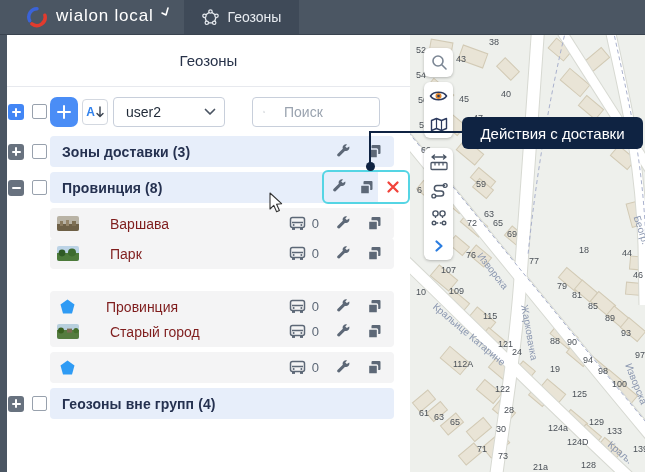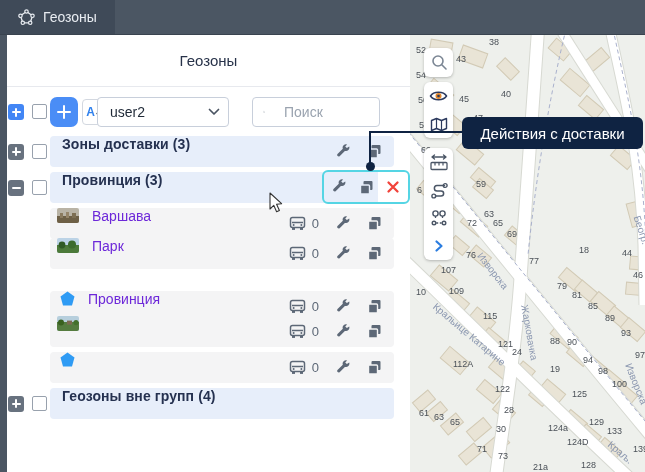--- a/index.html
+++ b/index.html
@@ -43,40 +43,40 @@
   .tb-expand{position:absolute;left:1px;top:17px}
   .tb-cb{position:absolute;left:25px;top:17px}
   .add-btn{position:absolute;left:43px;top:10px;width:28px;height:30px;border:none;border-radius:7px;
     background:#4a8df6;cursor:pointer}
   .add-btn i{position:absolute;background:#fff;border-radius:1px}
   .add-btn .h{left:7px;top:14px;width:14px;height:2.4px}
   .add-btn .v{left:12.8px;top:8px;width:2.4px;height:14px}
   .sort-btn{position:absolute;left:75px;top:12px;width:26px;height:26px;border:1px solid #d3d8e0;border-radius:4px;
     background:#fff;cursor:pointer;display:flex;align-items:center;justify-content:center;gap:1px}
   .sort-a{color:#2f80ed;font-size:12px;font-weight:bold}
-  .select{position:absolute;left:90px;top:10px;width:132px;height:30px;border:1px solid #c8cfdb;border-radius:4px;
+  .select{position:absolute;left:106px;top:10px;width:112px;height:30px;border:1px solid #c8cfdb;border-radius:4px;
     background:#fff;display:flex;align-items:center;padding:0 8px 0 12px;cursor:pointer}
   .select-value{font-size:14px;color:#1f2937;flex:1}
   .search{position:absolute;left:245px;top:10px;width:128px;height:30px;border:1px solid #c8cfdb;border-radius:4px;
     background:#fff;display:flex;align-items:center;gap:19px;padding:0 10px}
   .search input{border:none;outline:none;width:85px;font-size:14px;font-family:"Liberation Sans",sans-serif;color:#333}
   .search input::placeholder{color:#9aa3af}
 
   
   .row{position:absolute;left:0;width:100%;height:31px;display:flex;align-items:center}
   .row .sq{margin-left:1px}
   .row .cb{margin-left:8px}
-  .rowbg{height:31px;width:344px;border-radius:4px;display:flex;
+  .rowbg{height:31px;width:344px;border-radius:4px;display:flex;align-items:center;
     padding:0 12px;margin-left:3px;cursor:pointer}
   .row.child .rowbg{margin-left:43px;padding-left:7px}
   .rowbg.group{background:var(--group-row)}
   .rowbg.childbg{background:var(--child-row)}
   .lbl{font-size:14px;color:#253150}
   .lbl.g{font-weight:bold;letter-spacing:.1px}
-  .row.child .lbl{margin-left:13px;color:#6d28d9}
+  .row.child .lbl{margin-left:31px;color:#7f1d1d}
   .acts{margin-left:auto;display:flex;align-items:center;gap:16px}
   .units{display:flex;align-items:center;gap:6px}
   .unit-count{font-size:13px;color:var(--icon-gray)}
   .thumb{width:22px;height:15px;border-radius:2px;overflow:hidden;display:inline-block;flex:none}
   .poly-icon{width:15px;height:15px;display:inline-block;flex:none;margin-left:3px}
 
   
   .hl-box{position:absolute;left:315px;top:135px;width:88px;height:34px;border:2px solid var(--cyan);
     border-radius:6px;background:linear-gradient(90deg,#e7eefa 0 54px,#fff 54px);
     display:flex;align-items:center;gap:12px;padding:0 7px;z-index:5}
@@ -104,20 +104,30 @@
     white-space:nowrap;z-index:10}
 
   .cursor{position:absolute;left:268px;top:192px;z-index:20;pointer-events:none}
 </style>
 </head>
 <body>
 
 <div class="app">
 
   <div class="header">
+    <div class="logo">
+      <svg width="22" height="22" viewBox="0 0 24 24">
+        <path d="M12 3 A9 9 0 0 0 4 16" fill="none" stroke="#3b63d8" stroke-width="3.8" stroke-linecap="round"></path>
+        <path d="M6.5 19.5 A9 9 0 0 0 20.6 10" fill="none" stroke="#e23b2e" stroke-width="3.8" stroke-linecap="round"></path>
+      </svg>
+      <span class="logo-text">wialon local</span>
+      <svg class="logo-arrow" width="9" height="9" viewBox="0 0 9 9">
+        <path d="M1 6 L5 8 L7 1" fill="none" stroke="#fff" stroke-width="1.6" stroke-linecap="round" stroke-linejoin="round"></path>
+      </svg>
+    </div>
     <div class="header-tab">
       <svg width="17" height="17" viewBox="0 0 17 17">
         <polygon points="8.5,2.5 14.5,6.8 12.2,13.8 4.8,13.8 2.5,6.8" fill="none" stroke="#e8ecf1" stroke-width="1.3"></polygon>
         <circle cx="8.5" cy="2.5" r="1.7" fill="#3f4a58" stroke="#e8ecf1" stroke-width="1.2"></circle>
         <circle cx="14.5" cy="6.8" r="1.7" fill="#3f4a58" stroke="#e8ecf1" stroke-width="1.2"></circle>
         <circle cx="12.2" cy="13.8" r="1.7" fill="#3f4a58" stroke="#e8ecf1" stroke-width="1.2"></circle>
         <circle cx="4.8" cy="13.8" r="1.7" fill="#3f4a58" stroke="#e8ecf1" stroke-width="1.2"></circle>
         <circle cx="2.5" cy="6.8" r="1.7" fill="#3f4a58" stroke="#e8ecf1" stroke-width="1.2"></circle>
       </svg>
       <span>Геозоны</span>
@@ -184,21 +194,21 @@
           </span>
         </div>
       </div>
 
       <div class="row" style="top:137px">
         <button class="sq gray">
             <i class="h"></i>
           </button>
         <span class="cb"></span>
         <div class="rowbg group">
-          <span class="lbl g">Провинция (3)</span>
+          <span class="lbl g">Провинция (8)</span>
         </div>
       </div>
 
       <div class="row child" style="top:173px">
         <div class="rowbg childbg">
           <span class="thumb">
             <svg width="22" height="15" viewBox="0 0 22 15">
                 <rect width="22" height="15" fill="#b9b3a5"></rect>
                 <rect y="8" width="22" height="7" fill="#6e6046"></rect>
                 <rect x="3" y="5" width="3" height="5" fill="#8a7a5e"></rect>
@@ -299,20 +309,21 @@
         <div class="rowbg childbg">
           <span class="thumb">
             <svg width="22" height="15" viewBox="0 0 22 15">
                 <rect width="22" height="15" fill="#b7cfdd"></rect>
                 <rect y="6" width="22" height="9" fill="#557c3f"></rect>
                 <circle cx="4" cy="6.6" r="3" fill="#39611f"></circle>
                 <rect x="10" y="4.6" width="5" height="4" fill="#7d6a52"></rect>
                 <circle cx="19" cy="6.6" r="2.6" fill="#44702c"></circle>
               </svg>
           </span>
+          <span class="lbl">Старый город</span>
           <span class="acts">
             <span class="units">
               <svg width="17" height="15" viewBox="0 0 17 15">
                 <rect x="1.5" y="1.5" width="14" height="10" rx="2" fill="none" stroke="#5d6877" stroke-width="1.5"></rect>
                 <path d="M3 6.5 H14" stroke="#5d6877" stroke-width="1.5"></path>
                 <rect x="3" y="11.5" width="3" height="2.4" fill="#5d6877"></rect>
                 <rect x="11" y="11.5" width="3" height="2.4" fill="#5d6877"></rect>
                 <circle cx="4.6" cy="9" r="1" fill="#5d6877"></circle>
                   <circle cx="12.4" cy="9" r="1" fill="#5d6877"></circle>
               </svg>

